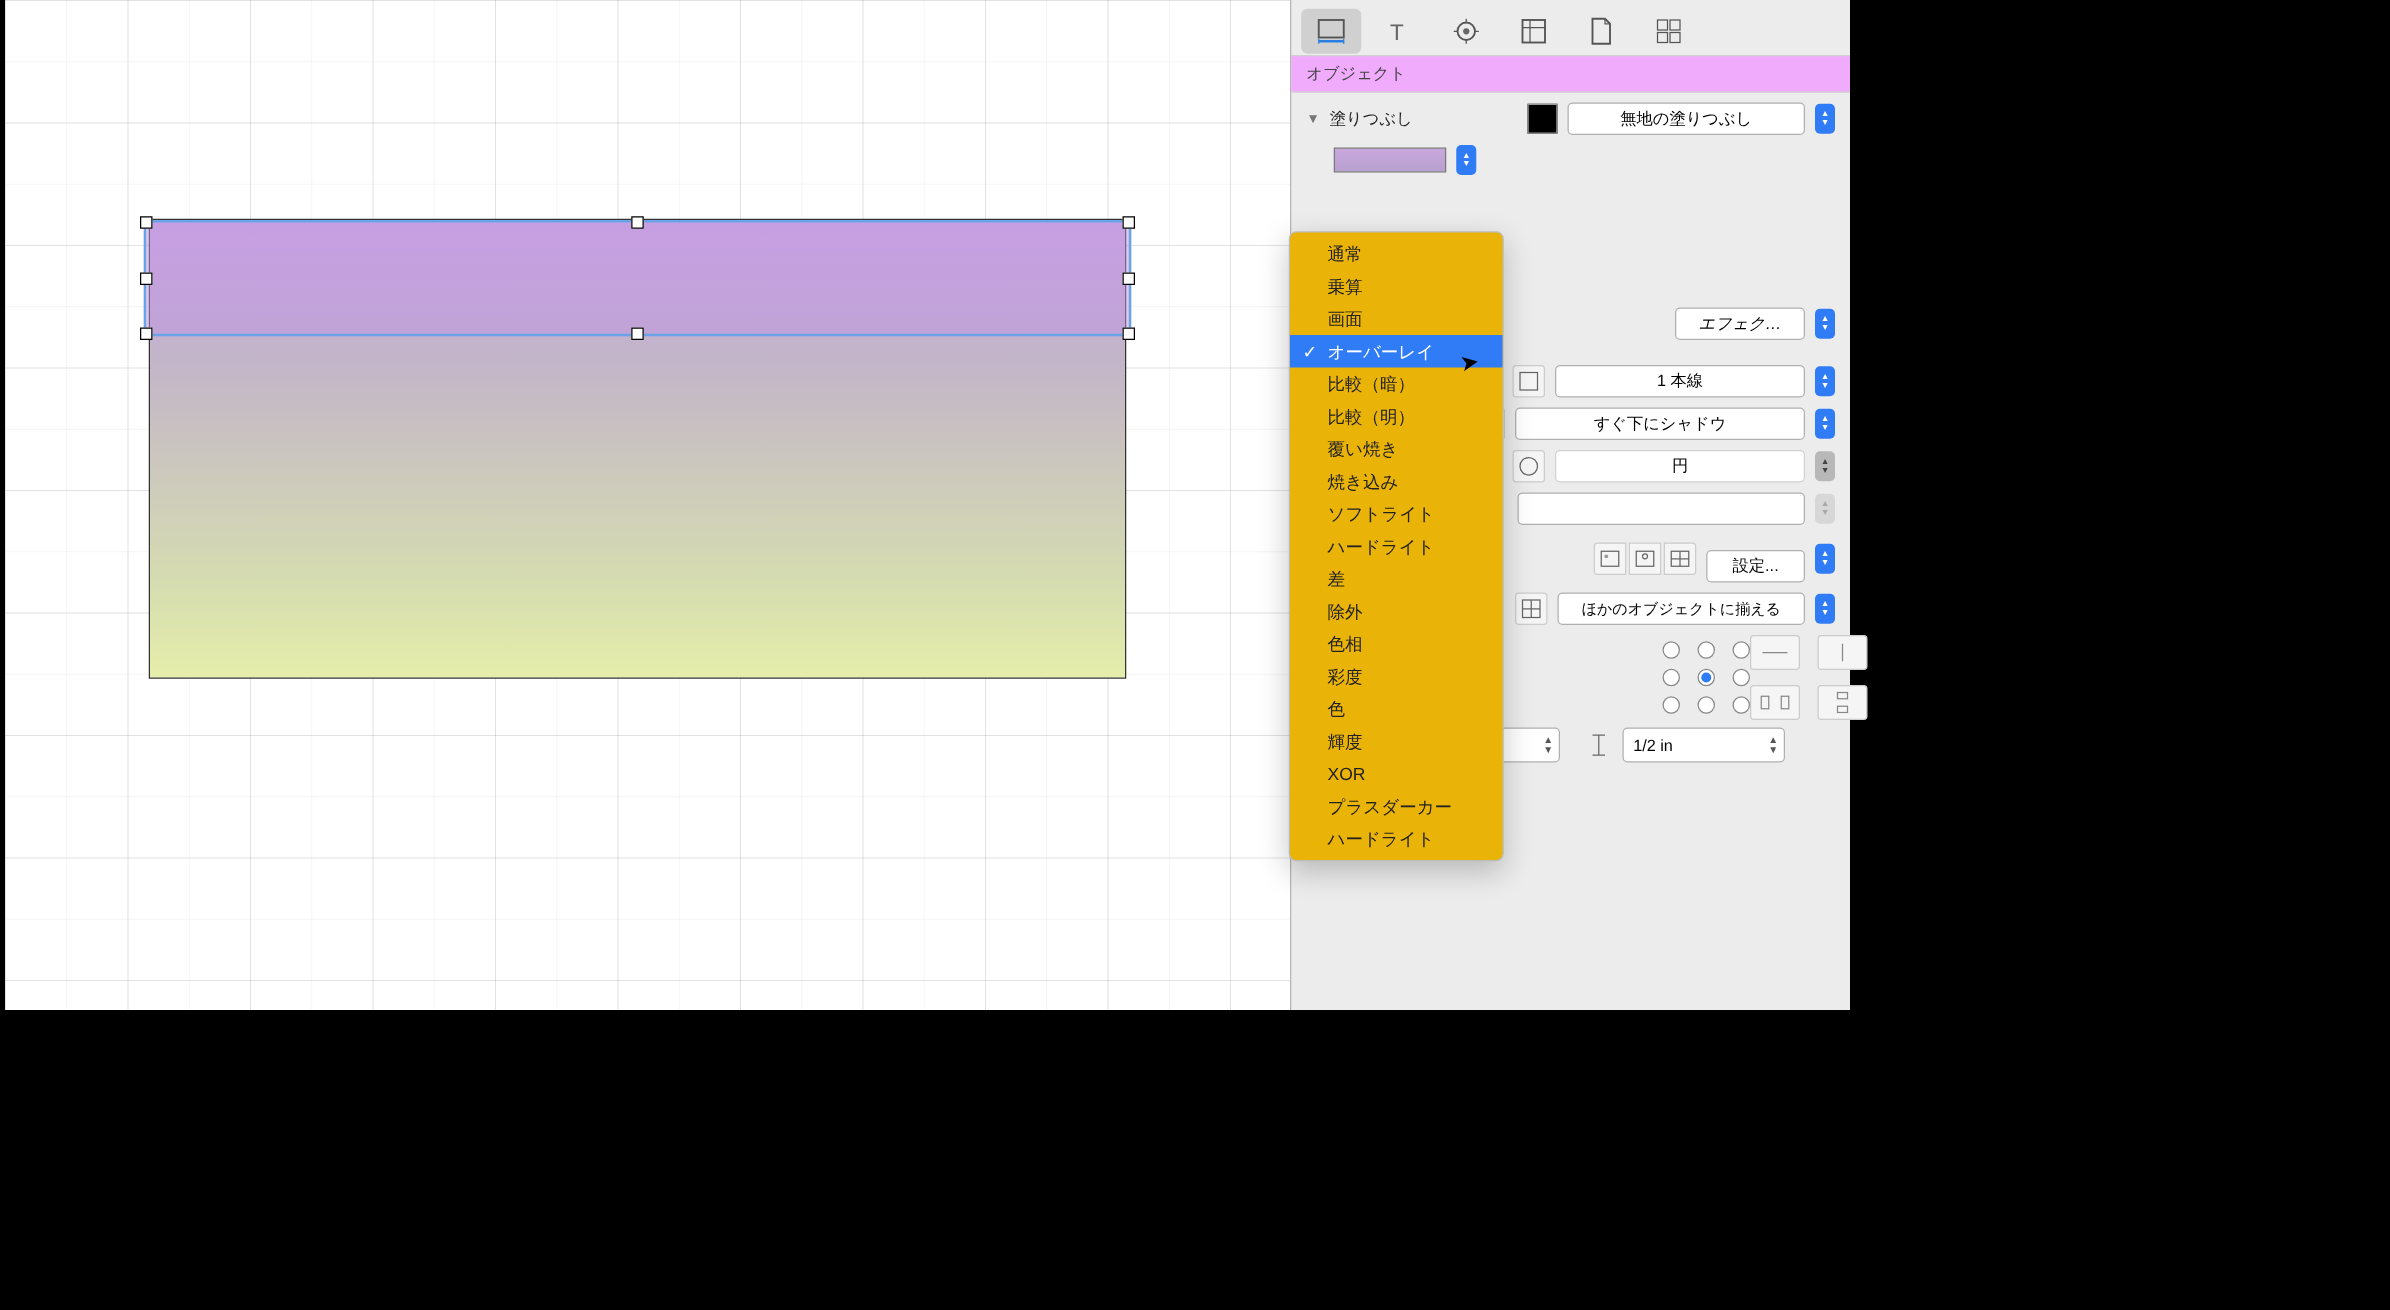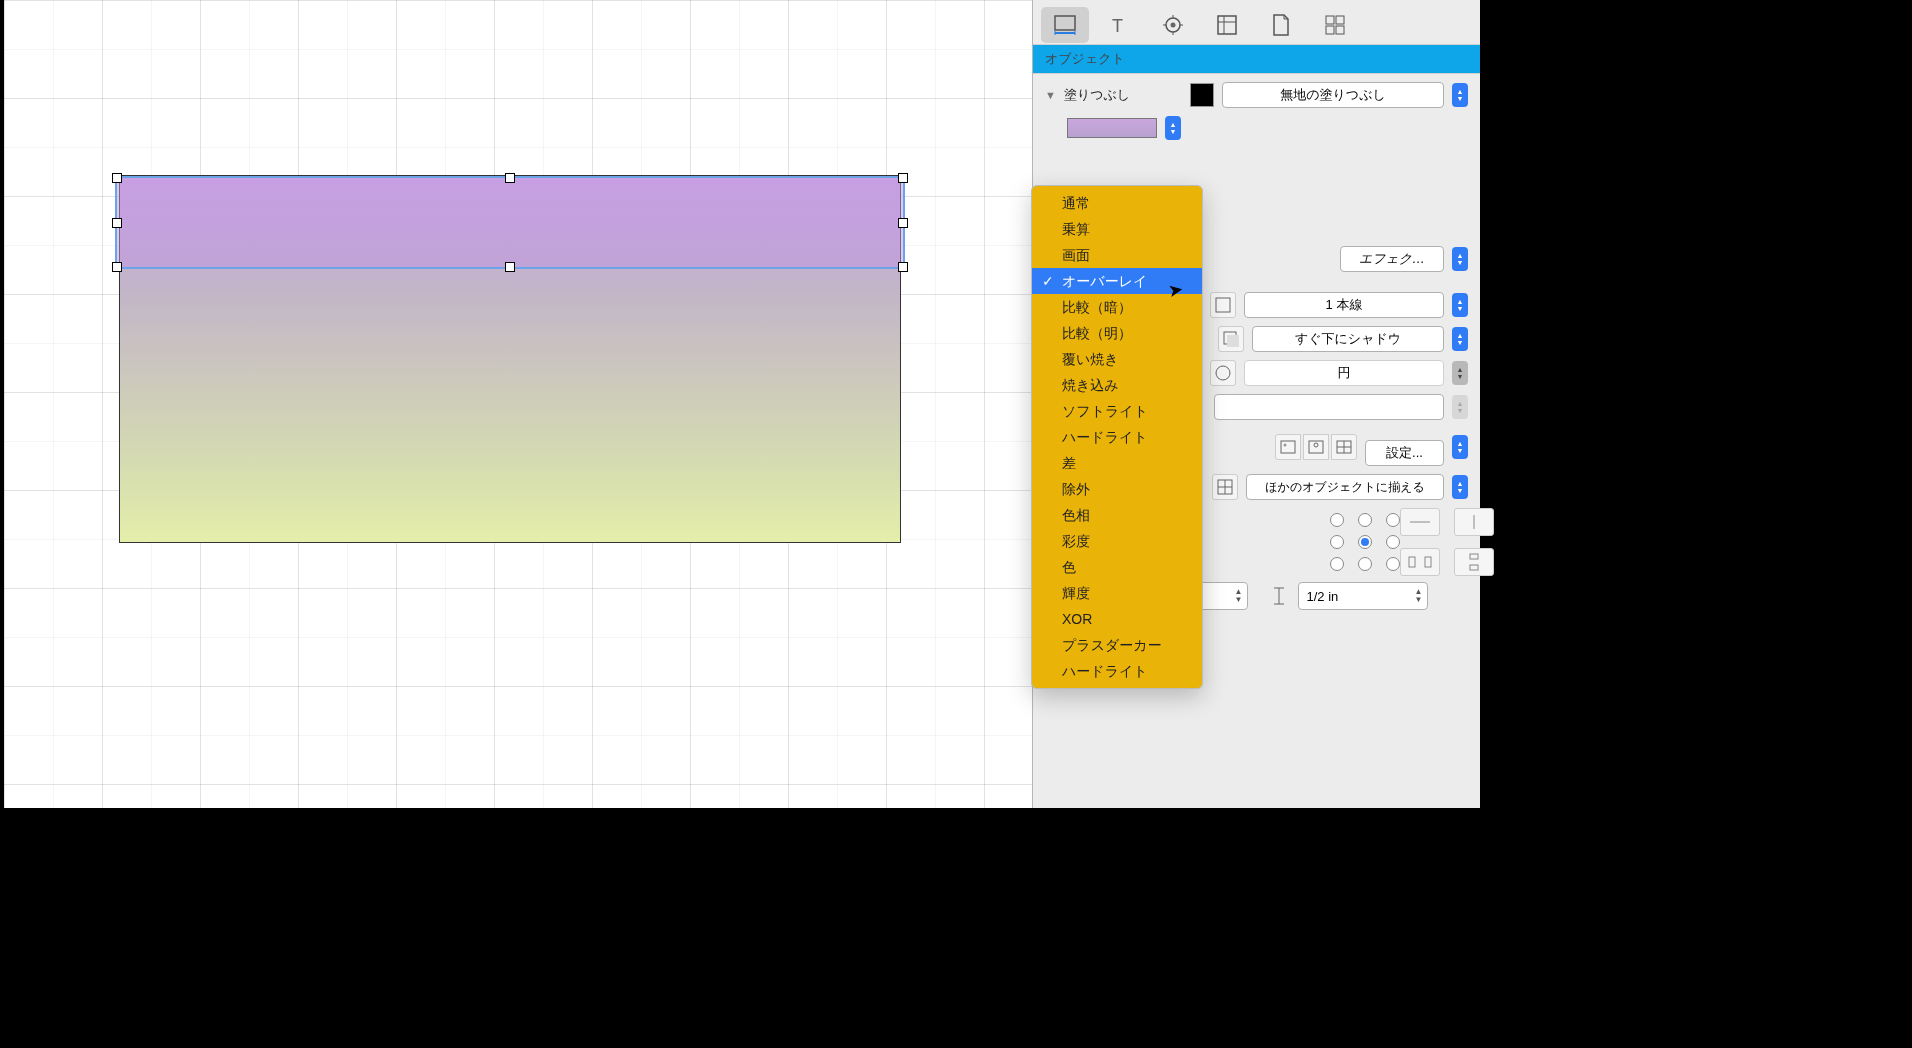--- a/index.html
+++ b/index.html
@@ -26,21 +26,21 @@
 .h-tl { left: -5px; top: -5px; } .h-tm { left: calc(50% - 5px); top: -5px; } .h-tr { right: -5px; top: -5px; }
 .h-ml { left: -5px; top: calc(50% - 5px); } .h-mr { right: -5px; top: calc(50% - 5px); }
 .h-bl { left: -5px; bottom: -5px; } .h-bm { left: calc(50% - 5px); bottom: -5px; } .h-br { right: -5px; bottom: -5px; }
 
 
 .panel { width: 448px; background: #ececec; border-left: 1px solid #b5b5b5; display: flex; flex-direction: column; font-size: 13px; }
 .inspector-tabs { display: flex; gap: 6px; padding: 6px 8px 0; align-items: center; height: 44px; }
 .tab-icon { width: 48px; height: 36px; display: flex; align-items: center; justify-content: center; border-radius: 5px; }
 .tab-icon.active { background: #d0d0d0; }
 .tab-icon svg { stroke: #555; fill: none; }
-.panel-title { padding: 5px 12px; background: #0ea5e9; border-top: 1px solid #d0d0d0; border-bottom: 1px solid #d0d0d0; font-size: 13px; color: #444; }
+.panel-title { padding: 5px 12px; background: #f0abfc; border-top: 1px solid #d0d0d0; border-bottom: 1px solid #d0d0d0; font-size: 13px; color: #444; }
 
 .section { padding: 8px 12px; }
 .row { display: flex; align-items: center; gap: 8px; margin-bottom: 8px; }
 .disclose { color: #777; font-size: 11px; }
 .lbl { color: #222; font-size: 13px; }
 .swatch { width: 24px; height: 24px; border: 1px solid #999; background: #000; }
 .fill-thumb { width: 90px; height: 20px; background: linear-gradient(to bottom, #c9a8dd, #b8a0d0); border: 1px solid #777; }
 .popup { display: flex; align-items: center; background: #fff; border: 1px solid #b0b0b0; border-radius: 4px; height: 26px; padding: 0 6px; flex: 1; min-width: 0; }
 .popup span { flex: 1; text-align: center; white-space: nowrap; overflow: hidden; text-overflow: ellipsis; }
 .stepper { width: 16px; height: 24px; background: linear-gradient(#2f7cf6,#2f7cf6); border-radius: 4px; display: flex; flex-direction: column; color: #fff; font-size: 7px; align-items: center; justify-content: center; }
@@ -142,21 +142,21 @@
     </div>
     <div class="panel-title">オブジェクト</div>
 
     <div class="section">
 
       <div class="row">
         <span class="disclose">▼</span>
         <span class="lbl" style="font-weight:400;">塗りつぶし</span>
         <div style="flex:1"></div>
         <div class="swatch"></div>
-        <div class="popup" style="width:222px;flex:none;">
+        <div class="popup" style="width:190px;flex:none;">
           <span>無地の塗りつぶし</span>
         </div>
         <div class="stepper"></div>
       </div>
       <div class="row" style="margin-left:22px;">
         <div class="fill-thumb"></div>
         <div class="stepper"></div>
       </div>
     </div>
 
@@ -183,21 +183,21 @@
       </div>
 
       <div class="row">
         <div style="flex:1"></div>
         <div class="icon-small">
             <svg width="18" height="18">
               <rect x="2" y="2" width="12" height="12"></rect>
               <rect x="5" y="5" width="12" height="12" fill="#ddd" stroke="none"></rect>
             </svg>
           </div>
-        <div class="popup" style="width:192px;flex:none;">
+        <div class="popup" style="width:232px;flex:none;">
           <span>すぐ下にシャドウ</span>
         </div>
         <div class="stepper"></div>
       </div>
 
       <div class="row">
         <div style="flex:1"></div>
         <div class="icon-small">
             <svg width="18" height="18">
               <circle cx="9" cy="9" r="7"></circle>

